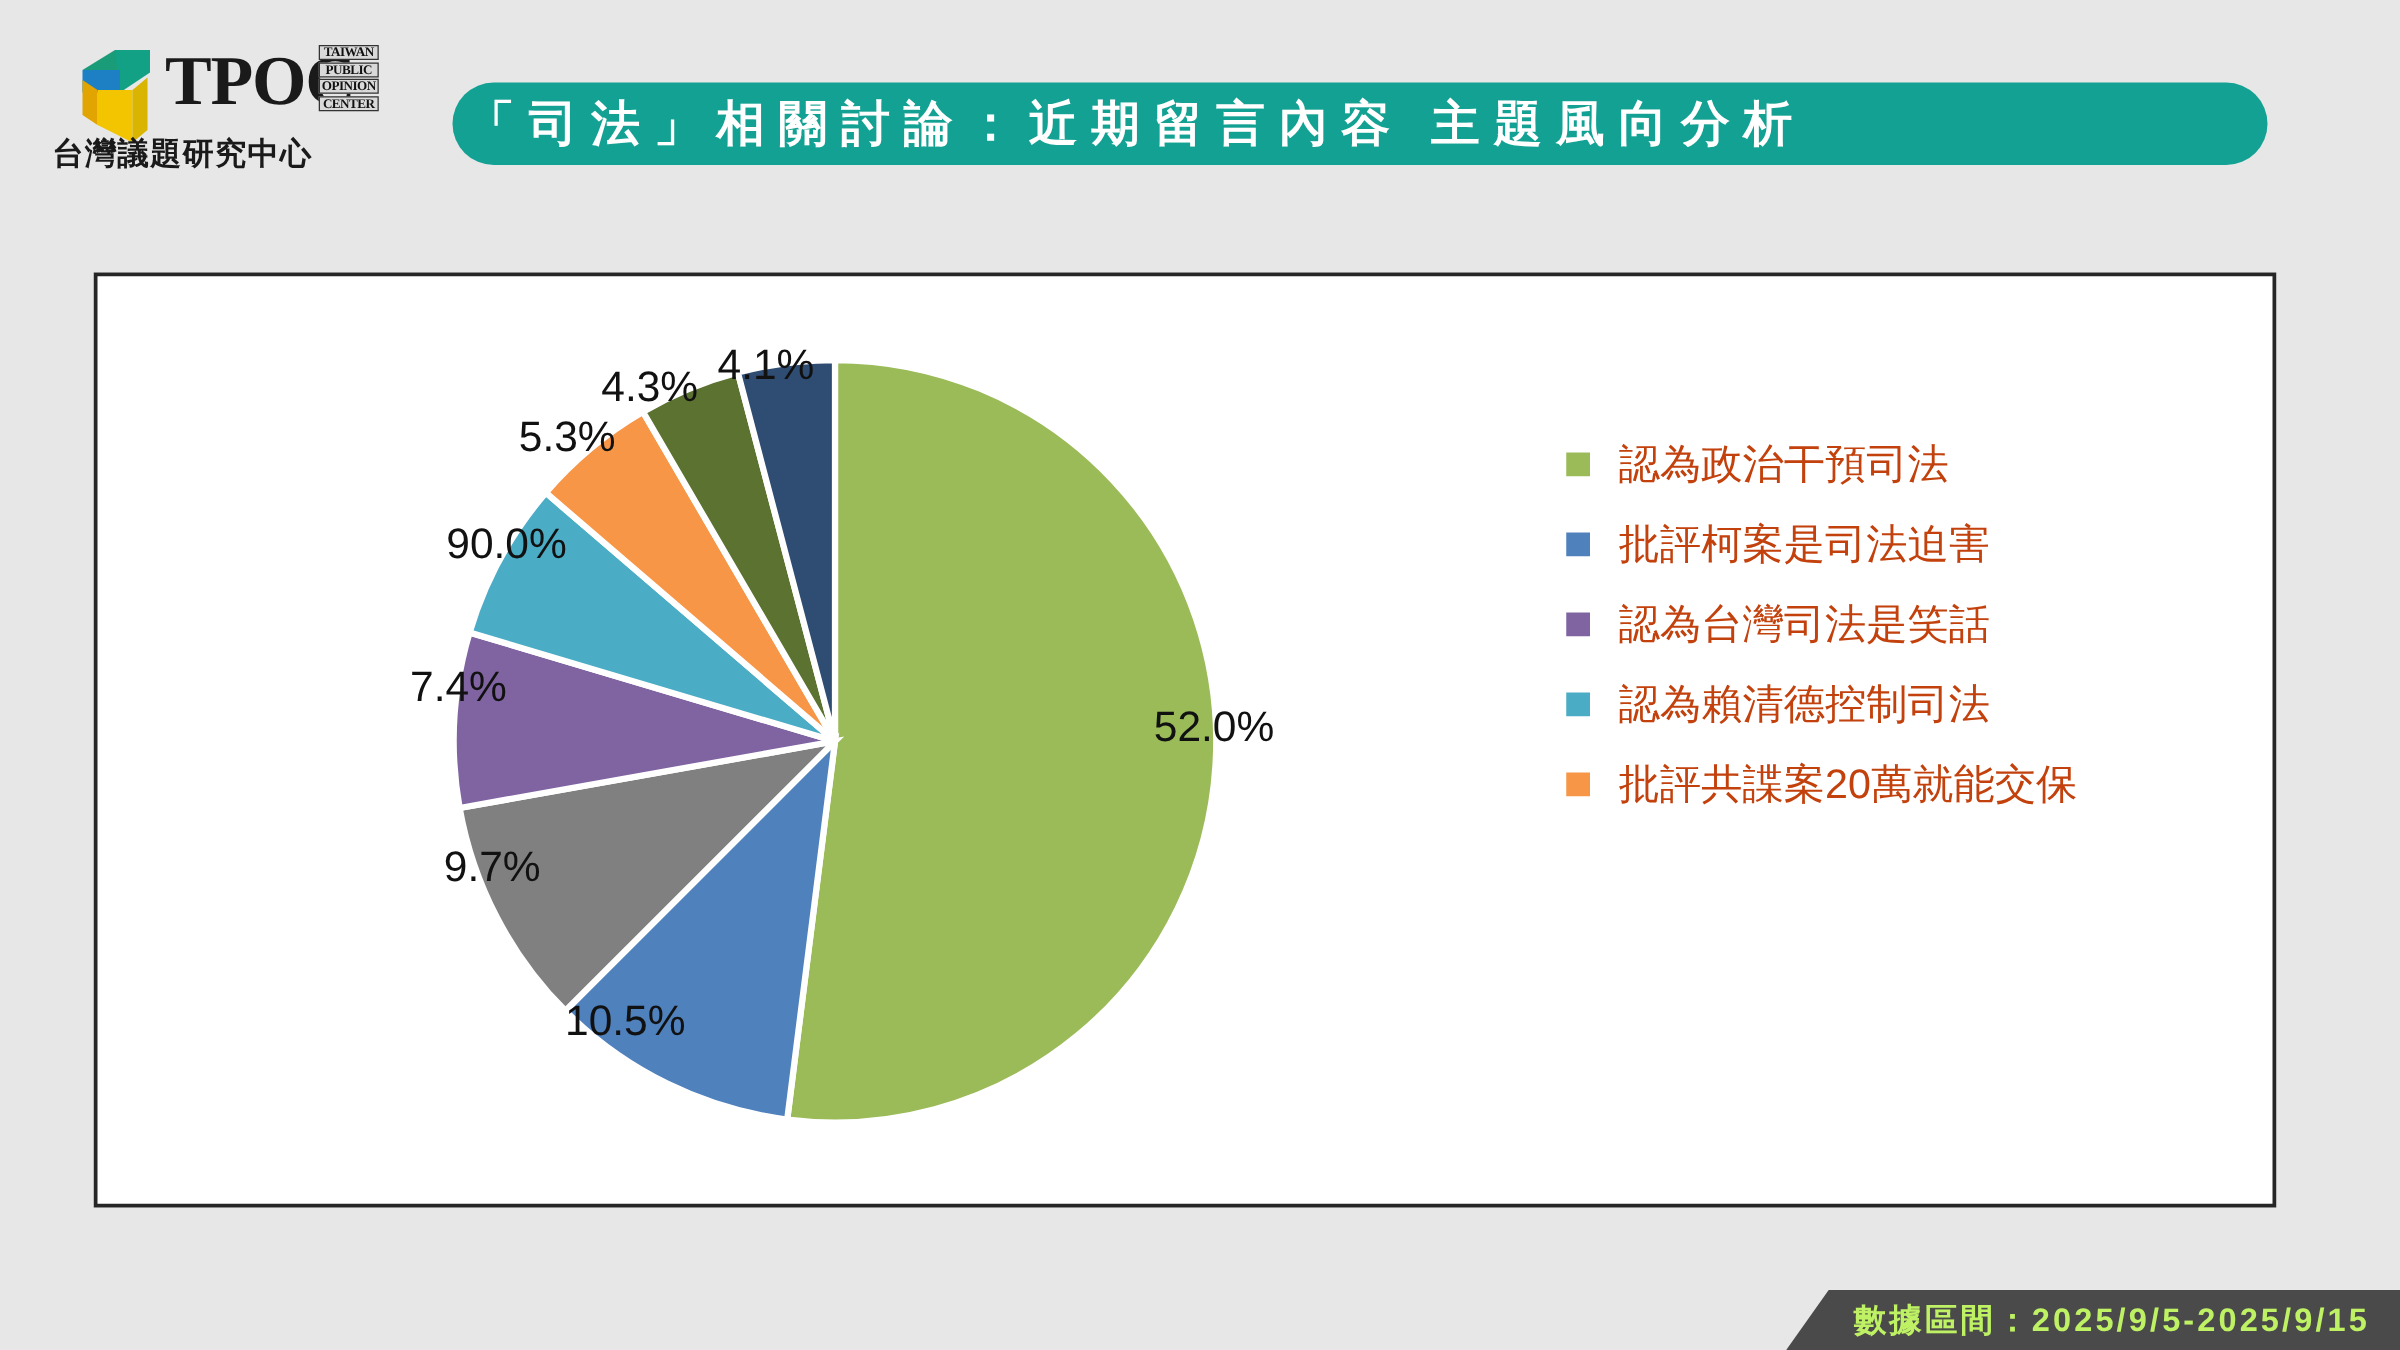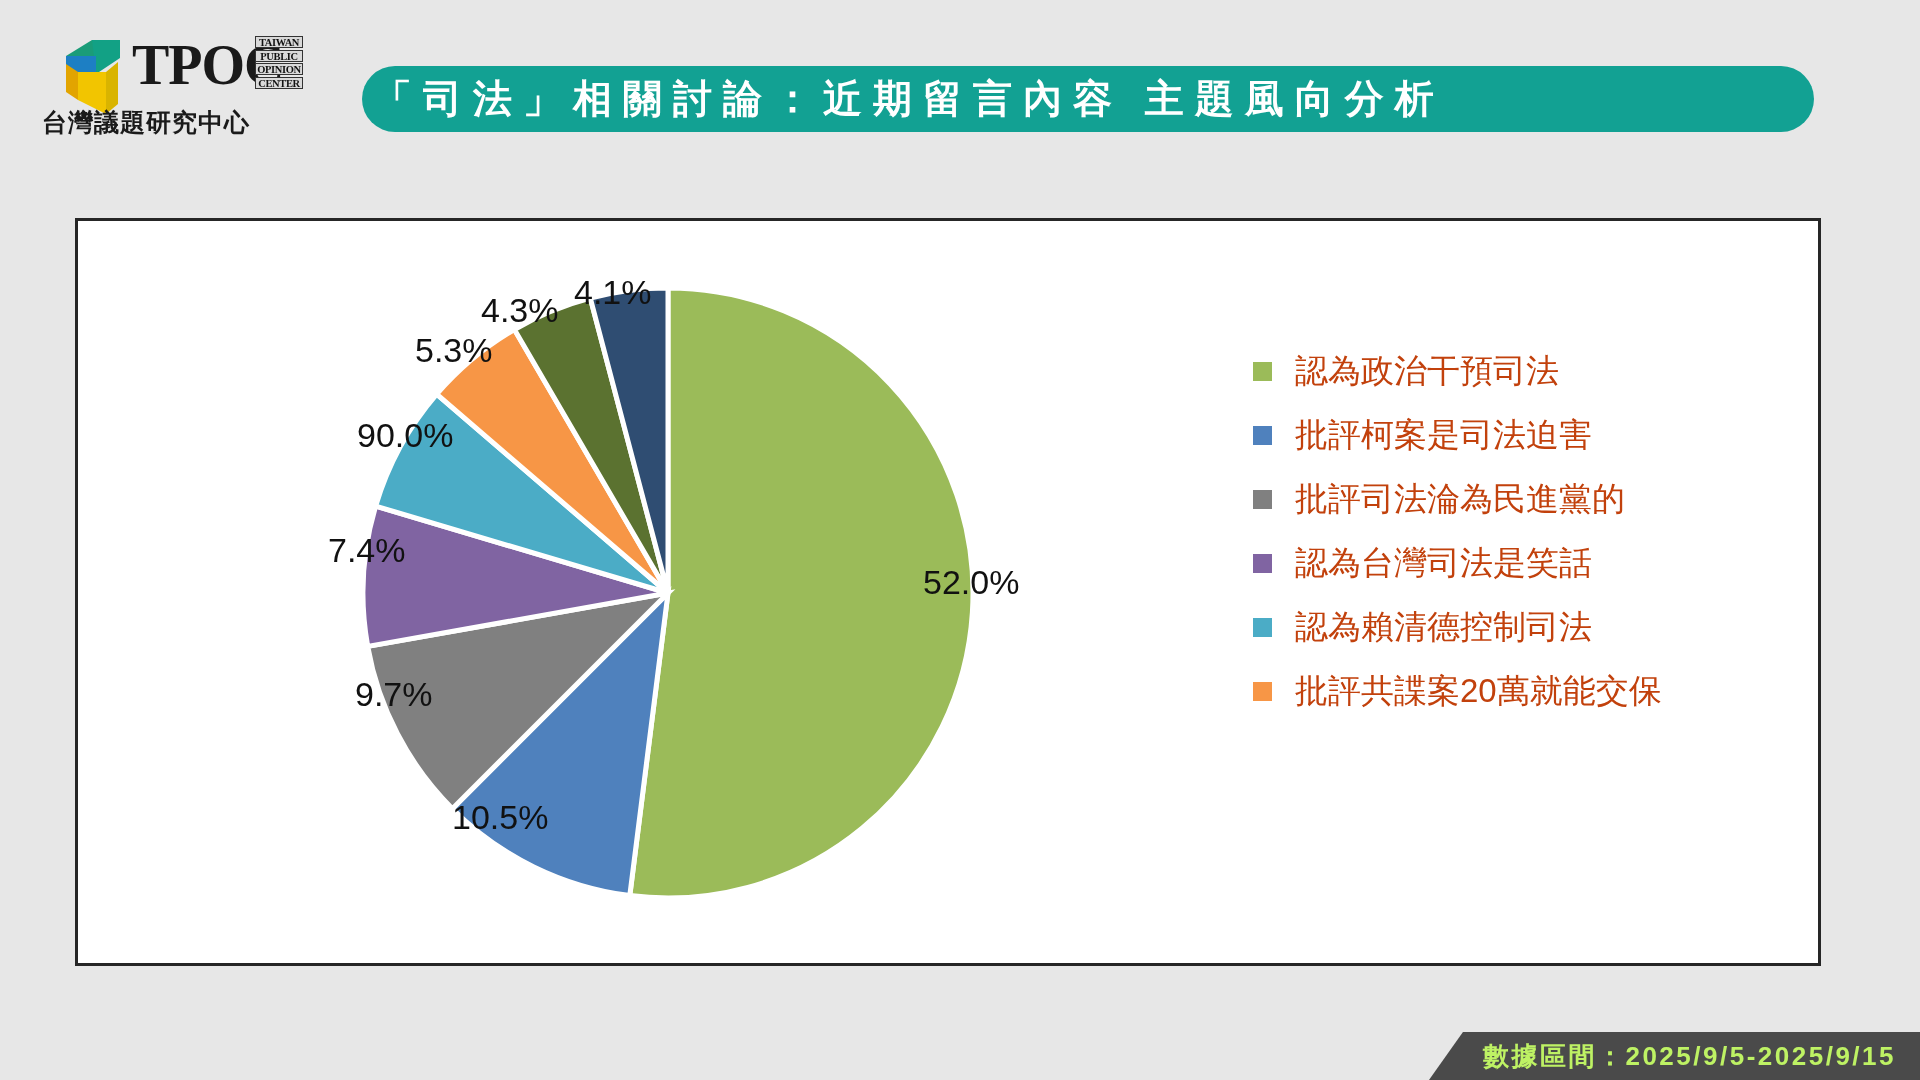--- a/index.html
+++ b/index.html
@@ -241,24 +241,20 @@
   <div id="legend">
       <div class="legend-row">
         <span class="legend-swatch" style="background: rgb(155, 187, 89);"></span>
         <span class="legend-label">認為政治干預司法</span>
       </div>
       <div class="legend-row">
         <span class="legend-swatch" style="background: rgb(79, 129, 189);"></span>
         <span class="legend-label">批評柯案是司法迫害</span>
       </div>
       <div class="legend-row">
-        <span class="legend-swatch" style="background: rgb(128, 128, 128);"></span>
-        <span class="legend-label">批評司法淪為民進黨的</span>
-      </div>
-      <div class="legend-row">
         <span class="legend-swatch" style="background: rgb(128, 100, 162);"></span>
         <span class="legend-label">認為台灣司法是笑話</span>
       </div>
       <div class="legend-row">
         <span class="legend-swatch" style="background: rgb(75, 172, 198);"></span>
         <span class="legend-label">認為賴清德控制司法</span>
       </div>
       <div class="legend-row">
         <span class="legend-swatch" style="background: rgb(247, 150, 70);"></span>
         <span class="legend-label">批評共諜案20萬就能交保</span>

